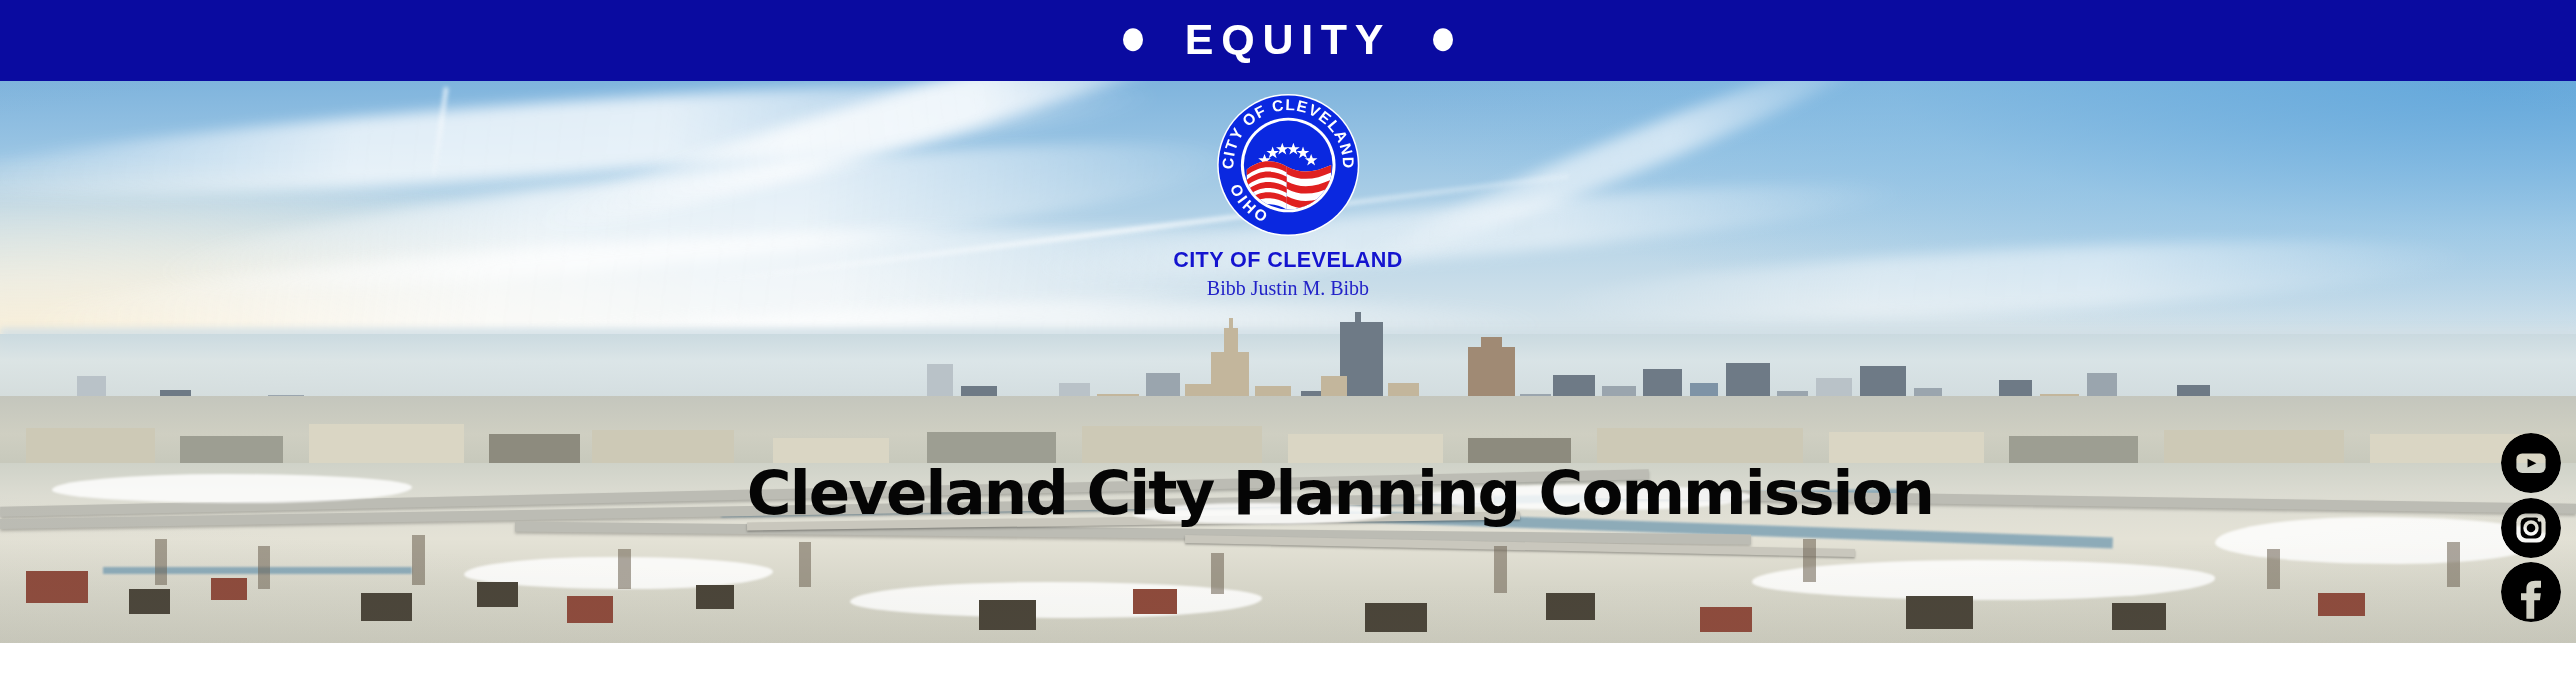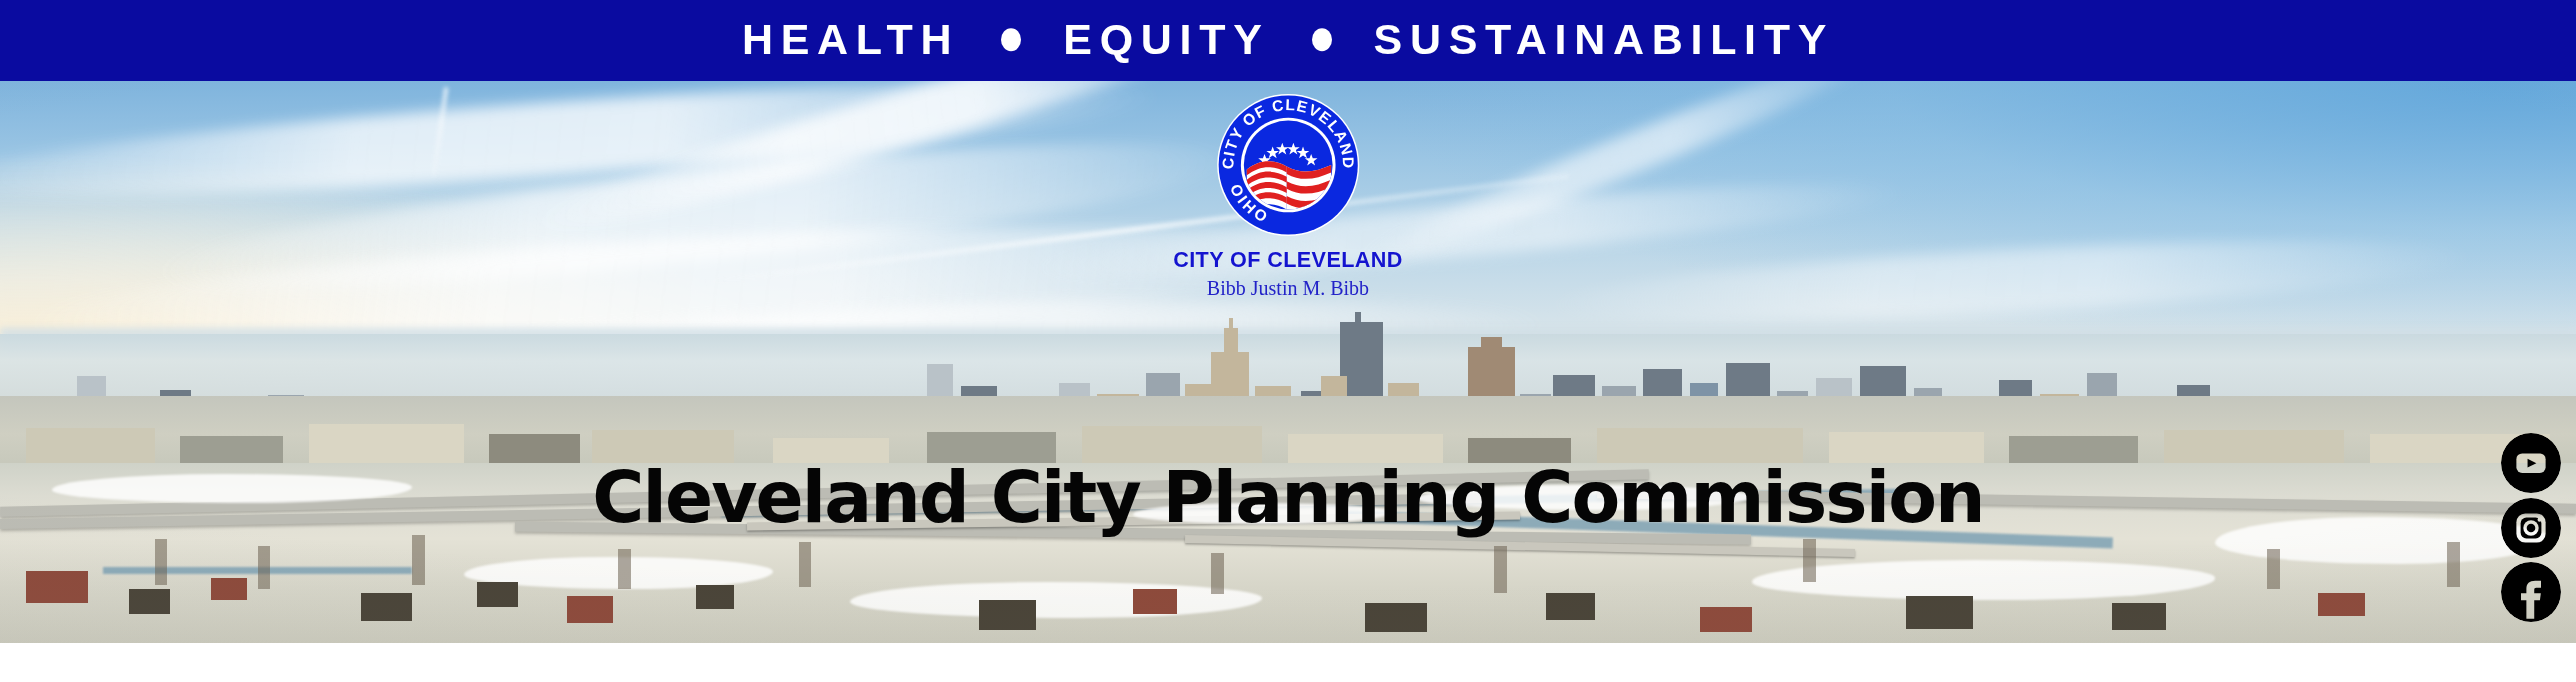--- a/index.html
+++ b/index.html
@@ -167,25 +167,25 @@
   }
   #brand-sub {
     margin-top:4.6px;
     color:#2323c8; font-size:20px; font-weight:normal;
     line-height:1.1;
     font-family:"Liberation Serif", serif;
   }
 
   
   #mainTitle {
-    position:absolute; left:1288px; top:462px;
+    position:absolute; left:1340px; top:462px;
     transform:translateX(-50%);
     white-space:nowrap;
     color:#050505;
-    font-size:71px;
+    font-size:61px;
     font-weight:bold;
     letter-spacing:-1.9px;
     line-height:1;
     font-family:"DejaVu Sans", sans-serif;
     z-index:25;
   }
 
   
   #social {
     position:absolute; right:15.4px; top:433px;
@@ -197,25 +197,23 @@
     display:block; cursor:pointer;
   }
 </style>
 </head>
 <body>
 
 <div id="page">
 
   <div id="tagline-banner">
     <div id="tagline-inner">
-      <span class="tagline-word">HEALTH</span>
       <span class="tagline-dot"></span>
       <span class="tagline-word">EQUITY</span>
       <span class="tagline-dot"></span>
-      <span class="tagline-word">SUSTAINABILITY</span>
     </div>
   </div>
 
   <div id="hero">
 
     <div class="sky-base"></div>
     <div class="sky-warm"></div>
     <div class="sky-blue-r"></div>
 
     <div class="cirrus c1"></div>

